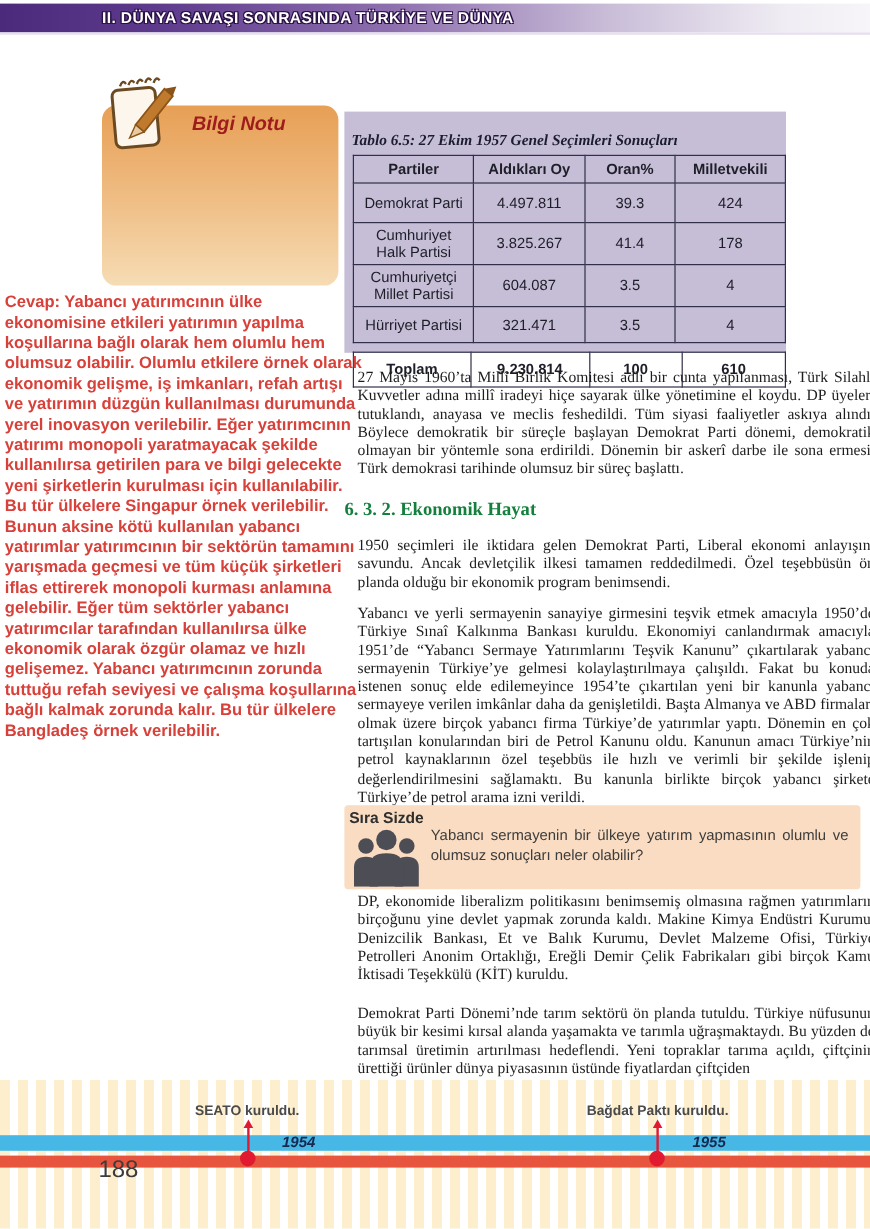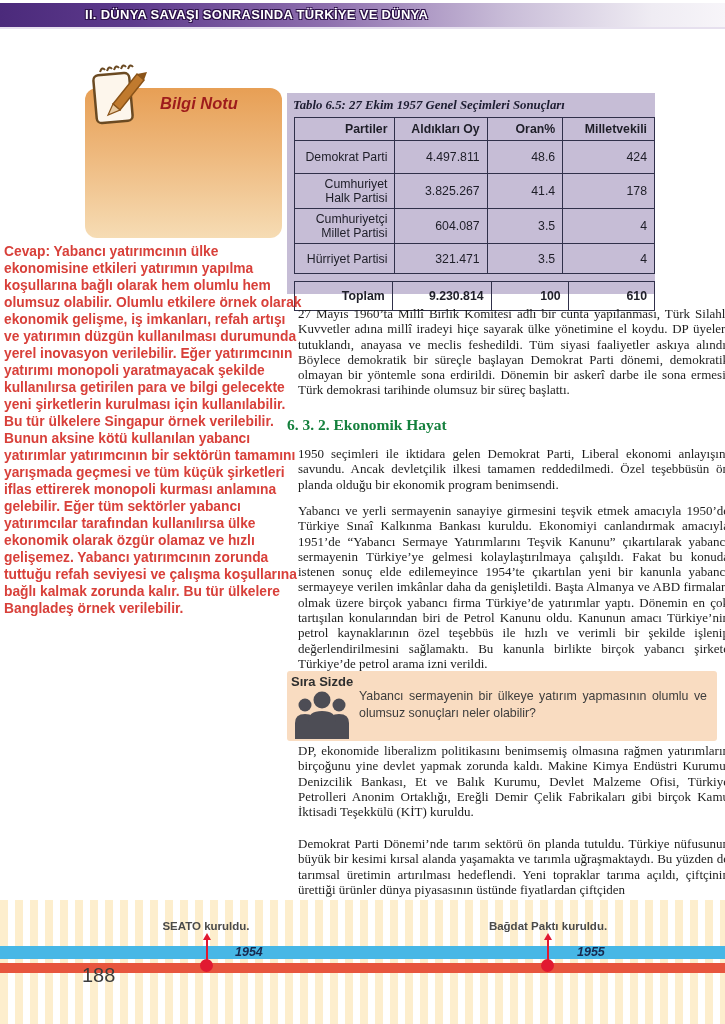--- a/index.html
+++ b/index.html
@@ -19,25 +19,25 @@
     background:linear-gradient(180deg,#e79f55 0%,#eeb97e 45%,#f6dcb4 100%);}
   .bilgi-title{position:absolute;left:160px;top:94px;font-size:16.5px;font-weight:bold;font-style:italic;
     color:#9e1c1c;}
   .bilgi-body{position:absolute;left:96px;top:140px;width:176px;font-size:12.6px;line-height:1.27;
     color:#2f2f2f;text-align:justify;}
   .bilgi-term{font-weight:bold;}
   .bilgi-icon{position:absolute;left:86px;top:62px;width:64px;height:68px;}
 
   
   .table-panel{position:absolute;left:287px;top:93px;width:368px;height:201px;background:#c6bdd6;}
-  .table-caption{padding:5px 4px 4px 6px;font-family:"Liberation Serif",serif;font-weight:bold;
+  .table-caption{padding:17px 4px 4px 6px;font-family:"Liberation Serif",serif;font-weight:bold;
     font-style:italic;font-size:12.8px;color:#1c1c30;}
   table.election{border-collapse:collapse;margin-left:7px;table-layout:fixed;}
   table.election td,table.election th{border:1.5px solid #30304a;font-size:12.3px;color:#1e1e28;
-    padding:3px 7px;text-align:right;vertical-align:middle;font-weight:normal;}
+    padding:3px 7px;text-align:center;vertical-align:middle;font-weight:normal;}
   table.election th{font-weight:bold;}
   table.total{margin-top:7px;}
   table.total td{font-weight:bold;}
   .c0{width:95px;} .c1{width:93px;} .c2{width:75px;} .c3{width:87px;}
   tr.h-head{height:23px;} tr.h-1{height:33px;} tr.h-2{height:35px;} tr.h-3{height:35px;padding-left:33px;}
   tr.h-4{height:30px;} tr.h-t{height:29px;}
 
   
   .answer-note{position:absolute;left:4px;top:243px;width:299px;font-size:13.8px;line-height:17px;
     font-weight:bold;color:#d8403a;}
@@ -102,21 +102,21 @@
       <tbody>
           <tr class="h-head">
         <th class="c0">Partiler</th>
         <th class="c1">Aldıkları Oy</th>
         <th class="c2">Oran%</th>
         <th class="c3">Milletvekili</th>
       </tr>
       <tr class="h-1">
         <td class="c0">Demokrat Parti</td>
         <td class="c1">4.497.811</td>
-        <td class="c2">48.6</td>
+        <td class="c2">39.3</td>
         <td class="c3">424</td>
       </tr>
       <tr class="h-2">
         <td class="c0">Cumhuriyet Halk Partisi</td>
         <td class="c1">3.825.267</td>
         <td class="c2">41.4</td>
         <td class="c3">178</td>
       </tr>
       <tr class="h-3">
         <td class="c0">Cumhuriyetçi Millet Partisi</td>

